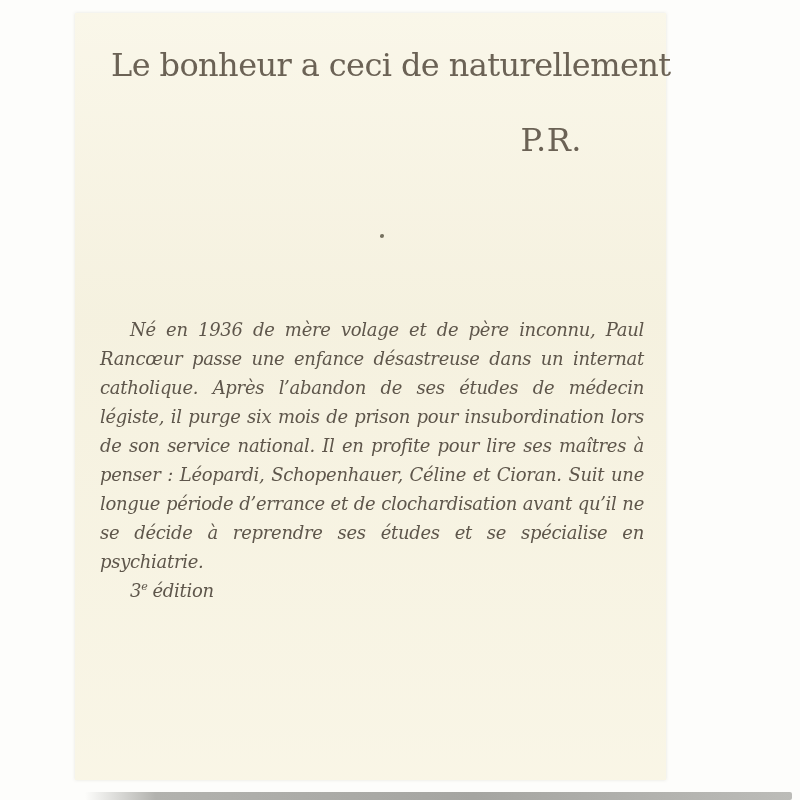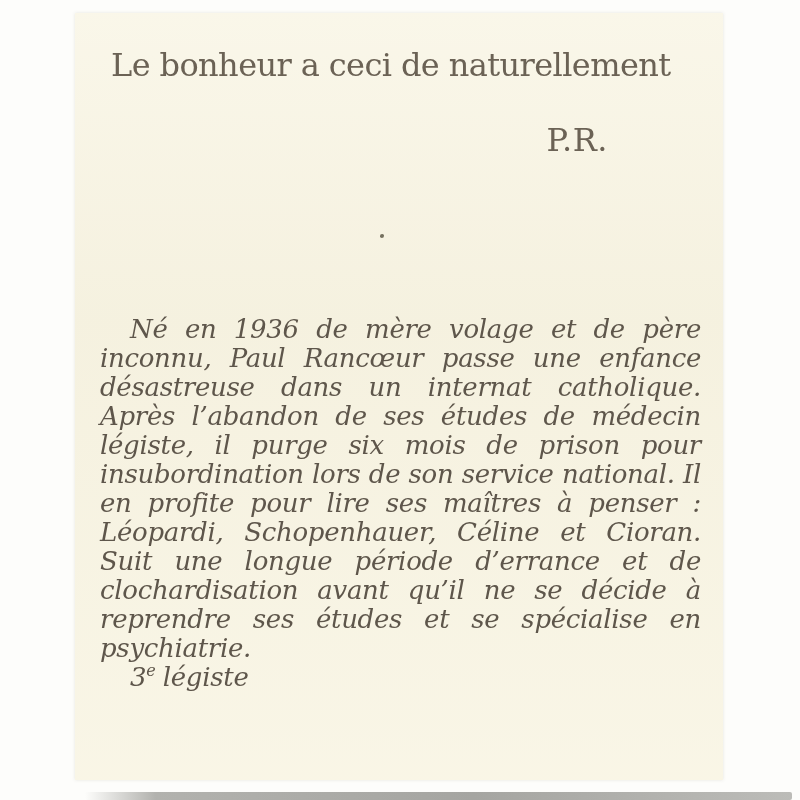--- a/index.html
+++ b/index.html
@@ -13,45 +13,45 @@
   html,body{ width:800px; height:800px; }
   body{
     background:var(--bg);
     font-family:"DejaVu Serif", serif;
     position:relative;
     overflow:hidden;
   }
   .page{
     position:absolute;
     left:75px; top:13px;
-    width:648px; height:767px;
+    width:591px; height:767px;
     background:var(--paper);
     background-image:linear-gradient(180deg, rgba(255,255,255,0.25) 0%, rgba(0,0,0,0.012) 40%, rgba(255,255,255,0.15) 100%);
     box-shadow:0 0 3px rgba(120,115,95,0.18);
   }
   .quote{
     padding:30px 18px 0 36px;
     font-size:32px;
     line-height:44px;
     letter-spacing:-0.6px;
     color:var(--quote-ink);
   }
   .quote-line{ white-space:nowrap; }
   .attribution{
     margin-top:34px;
-    padding-right:115px;
+    padding-right:84px;
     text-align:right;
     font-size:32px;
     letter-spacing:0.5px;
     color:var(--quote-ink);
   }
   .bio{
     margin:156px 22px 0 25px;
     font-style:italic;
-    font-size:26px;
+    font-size:18px;
     line-height:29px;
     letter-spacing:-0.3px;
     color:var(--body-ink);
   }
   .bio-par{
     text-indent:30px;
     text-align:justify;
   }
   .edition{
     padding-left:30px;
@@ -88,20 +88,20 @@
       <div class="quote-line">Le bonheur a ceci de naturellement</div>
     </div>
 
   <div class="attribution">P.R.</div>
 
   <div class="bio">
     <div>
         <p class="bio-par">Né en 1936 de mère volage et de père inconnu, Paul Rancœur passe une enfance désastreuse dans un internat catholique. Après l’abandon de ses études de médecin légiste, il purge six mois de prison pour insubordination lors de son service national. Il en profite pour lire ses maîtres à penser : Léopardi, Schopenhauer, Céline et Cioran. Suit une longue période d’errance et de clochardisation avant qu’il ne se décide à reprendre ses études et se spécialise en psychiatrie.</p>
       </div>
     <div class="edition">
-      <span>3</span><sup>e</sup><span class="word">légiste</span>
+      <span>3</span><sup>e</sup><span class="word">édition</span>
     </div>
   </div>
 
 </div>
 
 <div class="speck"></div>
 <div class="page-edge"></div>
 
 </body></html>

